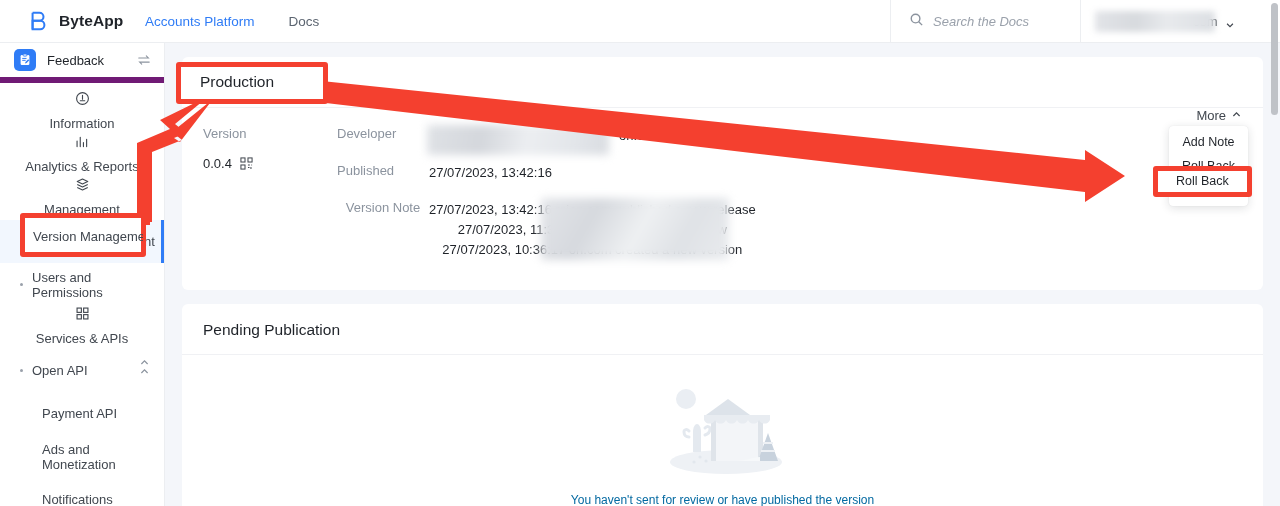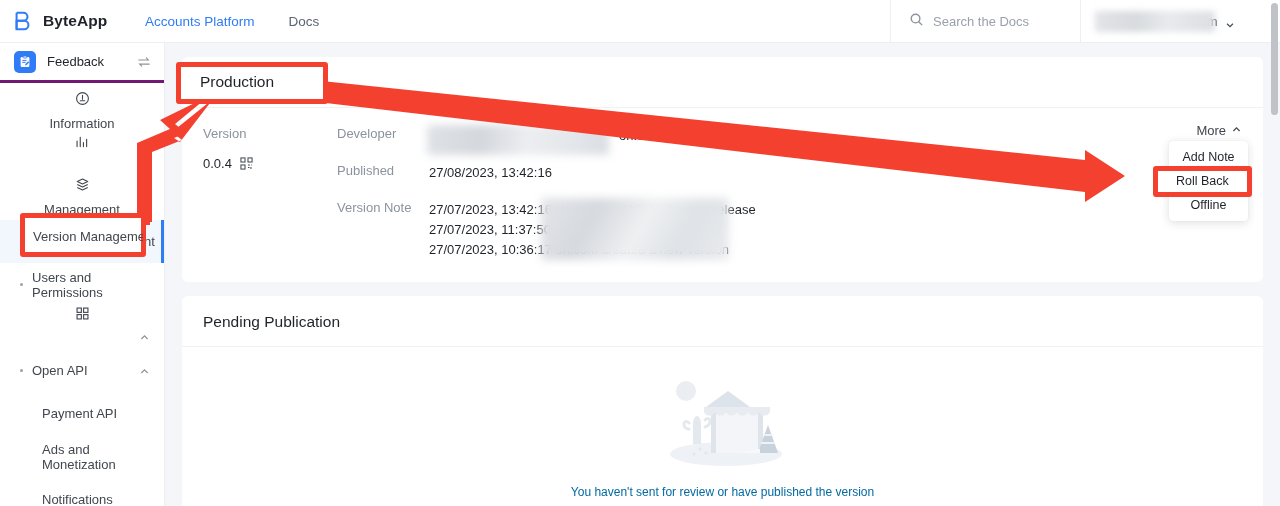--- a/index.html
+++ b/index.html
@@ -13,33 +13,34 @@
   }
 
   
   .topbar {
     position: absolute; left: 0; top: 0;
     width: 1280px; height: 43px;
     background: #ffffff;
     border-bottom: 1px solid #eceef1;
     display: flex; align-items: center;
   }
-  .brand { display: flex; align-items: center; gap: 9px; padding-left: 12px; width: 145px; }
+  .brand { display: flex; align-items: center; gap: 9px; padding-left: 28px; width: 145px; }
   .brand-logo { width: 22px; height: 22px; display: block; }
   .brand-name { font-size: 15.5px; font-weight: 700; letter-spacing: .1px; color: #1f2329; }
 
   .topnav { display: flex; align-items: center; gap: 34px; }
   .topnav-item { font-size: 13.5px; color: #5b6470; cursor: pointer; white-space: nowrap; }
   .topnav-item.active { color: #2f7cf6; }
 
   .topbar-right { margin-left: auto; display: flex; align-items: stretch; height: 43px; }
   .search-box {
     width: 190px; display: flex; align-items: center; gap: 9px;
     padding-left: 18px;
     border-left: 1px solid #eceef1;
+    font-style: italic;
   }
   .search-ph { font-size: 13px; color: #9aa1ab; white-space: nowrap; }
   .account {
     width: 200px; display: flex; align-items: center; gap: 7px;
     padding-left: 14px; padding-right: 16px;
     border-left: 1px solid #eceef1;
     position: relative;
   }
   .blur-pill {
     position: absolute; left: 14px; top: 11px;
@@ -55,21 +56,21 @@
   .sidebar {
     position: absolute; left: 0; top: 43px;
     width: 165px; height: 463px;
     background: #ffffff;
     border-right: 1px solid #eceef1;
     overflow: hidden;
   }
   .app-row {
     height: 40px; display: flex; align-items: center;
     padding: 0 13px 0 14px; gap: 11px;
-    border-bottom: 3px solid #701a75;
+    border-bottom: 6px solid #701a75;
   }
   .app-icon {
     width: 22px; height: 22px; border-radius: 5px;
     background: #2f7cf6; flex: none;
     display: flex; align-items: center; justify-content: center;
   }
   .app-name { font-size: 13px; color: #1f2329; font-weight: 400; }
   .swap-icon { margin-left: auto; width: 14px; height: 14px; color: #8b939e; }
 
   .nav { padding-top: 8px; }
@@ -120,38 +121,38 @@
   
   .prod-body { display: flex; padding: 18px 0 22px 0; position: relative; }
   .col-version { width: 155px; padding-left: 21px; }
   .lbl { font-size: 13px; color: #8b939e; }
   .val { font-size: 13px; color: #1f2329; }
   .ver-num { display: flex; align-items: flex-start; gap: 8px; margin-top: 15px; }
   .qr-icon { width: 13px; height: 13px; cursor: pointer; }
 
   .col-fields { flex: 1; }
   .frow { display: flex; margin-bottom: 17px; }
-  .frow:last-child { margin-bottom: 0; }
+  .frow:last-child { margin-bottom: 8px; text-align: center; }
   .frow .lbl { width: 92px; flex: none; }
   .frow .fval { position: relative; font-size: 13px; color: #1f2329; line-height: 20px; }
   .dev-blur {
     position: absolute; left: -2px; top: -1px;
     width: 182px; height: 30px;
     background: linear-gradient(100deg,#dfe2e6 0%,#d4d7dc 30%,#eceef1 55%,#e3e6ea 80%,#d9dce1 100%);
     filter: blur(4px); border-radius: 2px;
   }
   .note-line { white-space: nowrap; line-height: 20px; position: relative; z-index: 0; }
   .note-blur {
     position: absolute; left: 112px; top: -2px;
     width: 188px; height: 62px;
     background: linear-gradient(120deg,#e3e5e9 0%,#d6d9de 28%,#eef0f2 52%,#dfe2e6 74%,#e9ebee 100%);
     filter: blur(4.5px); border-radius: 3px; z-index: 2;
   }
 
-  .more-wrap { position: absolute; right: 21px; top: 15px; width: 95px; }
+  .more-wrap { position: absolute; right: 21px; top: 0; width: 95px; }
   .more-btn {
     display: flex; align-items: center; justify-content: flex-end; gap: 5px;
     font-size: 13px; color: #41474f; cursor: pointer;
   }
   .menu {
     position: absolute; right: -6px; top: 18px;
     width: 79px; background: #fff;
     border-radius: 4px;
     box-shadow: 0 2px 10px rgba(31,35,41,.14), 0 0 1px rgba(31,35,41,.12);
     padding: 4px 0;
@@ -250,20 +251,21 @@
       </span>
       <span>Information</span>
     </div>
 
     <div class="nav-item">
       <span class="ico">
         <svg width="15" height="15" viewBox="0 0 16 16" fill="none" stroke="#41474f" stroke-width="1.2" stroke-linecap="round">
           <path d="M2.2 13.4V7.4M5.6 13.4V3.4M9 13.4V9M12.4 13.4V5.6"></path>
         </svg>
       </span>
+      <span>Analytics &amp; Reports</span>
     </div>
 
     <div class="nav-item">
       <span class="ico">
         <svg width="15" height="15" viewBox="0 0 16 16" fill="none" stroke="#41474f" stroke-width="1.2" stroke-linejoin="round">
           <path d="M8 2.2l5.6 2.6L8 7.4 2.4 4.8z"></path>
             <path d="M2.4 8l5.6 2.6L13.6 8"></path>
             <path d="M2.4 11.2l5.6 2.6 5.6-2.6"></path>
         </svg>
       </span>
@@ -287,20 +289,21 @@
 
     <div class="nav-item">
       <span class="ico">
         <svg width="15" height="15" viewBox="0 0 16 16" fill="none" stroke="#41474f" stroke-width="1.2">
           <rect x="2.2" y="2.2" width="4.6" height="4.6"></rect>
             <rect x="9.2" y="2.2" width="4.6" height="4.6"></rect>
           <rect x="2.2" y="9.2" width="4.6" height="4.6"></rect>
             <rect x="9.2" y="9.2" width="4.6" height="4.6"></rect>
         </svg>
       </span>
+      <span>Services &amp; APIs</span>
       <span class="caret">
         <svg width="11" height="11" viewBox="0 0 12 12" fill="none" stroke="#8b939e" stroke-width="1.3">
             <path d="M2.6 7.6L6 4.3l3.4 3.3"></path>
           </svg>
       </span>
     </div>
 
     <div class="nav-sub">
       <span class="dot"></span>
       <span>Open API</span>
@@ -348,21 +351,21 @@
         <div class="frow">
           <span class="lbl">Developer</span>
           <span class="fval">
             <span class="dev-blur"></span>
             <span style="position:relative;z-index:3;padding-left:190px;">on.com</span>
           </span>
         </div>
 
         <div class="frow">
           <span class="lbl">Published</span>
-          <span class="fval">27/08/2023, 13:42:16</span>
+          <span class="fval">27/07/2023, 13:42:16</span>
         </div>
 
         <div class="frow">
           <span class="lbl">Version Note</span>
           <span class="fval">
             <span class="note-blur"></span>
             <div class="note-line">27/07/2023, 13:42:16                        rsion.com published a new release</div>
             <div class="note-line">27/07/2023, 11:37:50                        sion.com send for review</div>
             <div class="note-line">27/07/2023, 10:36:17                        on.com created a new version</div>
           </span>

